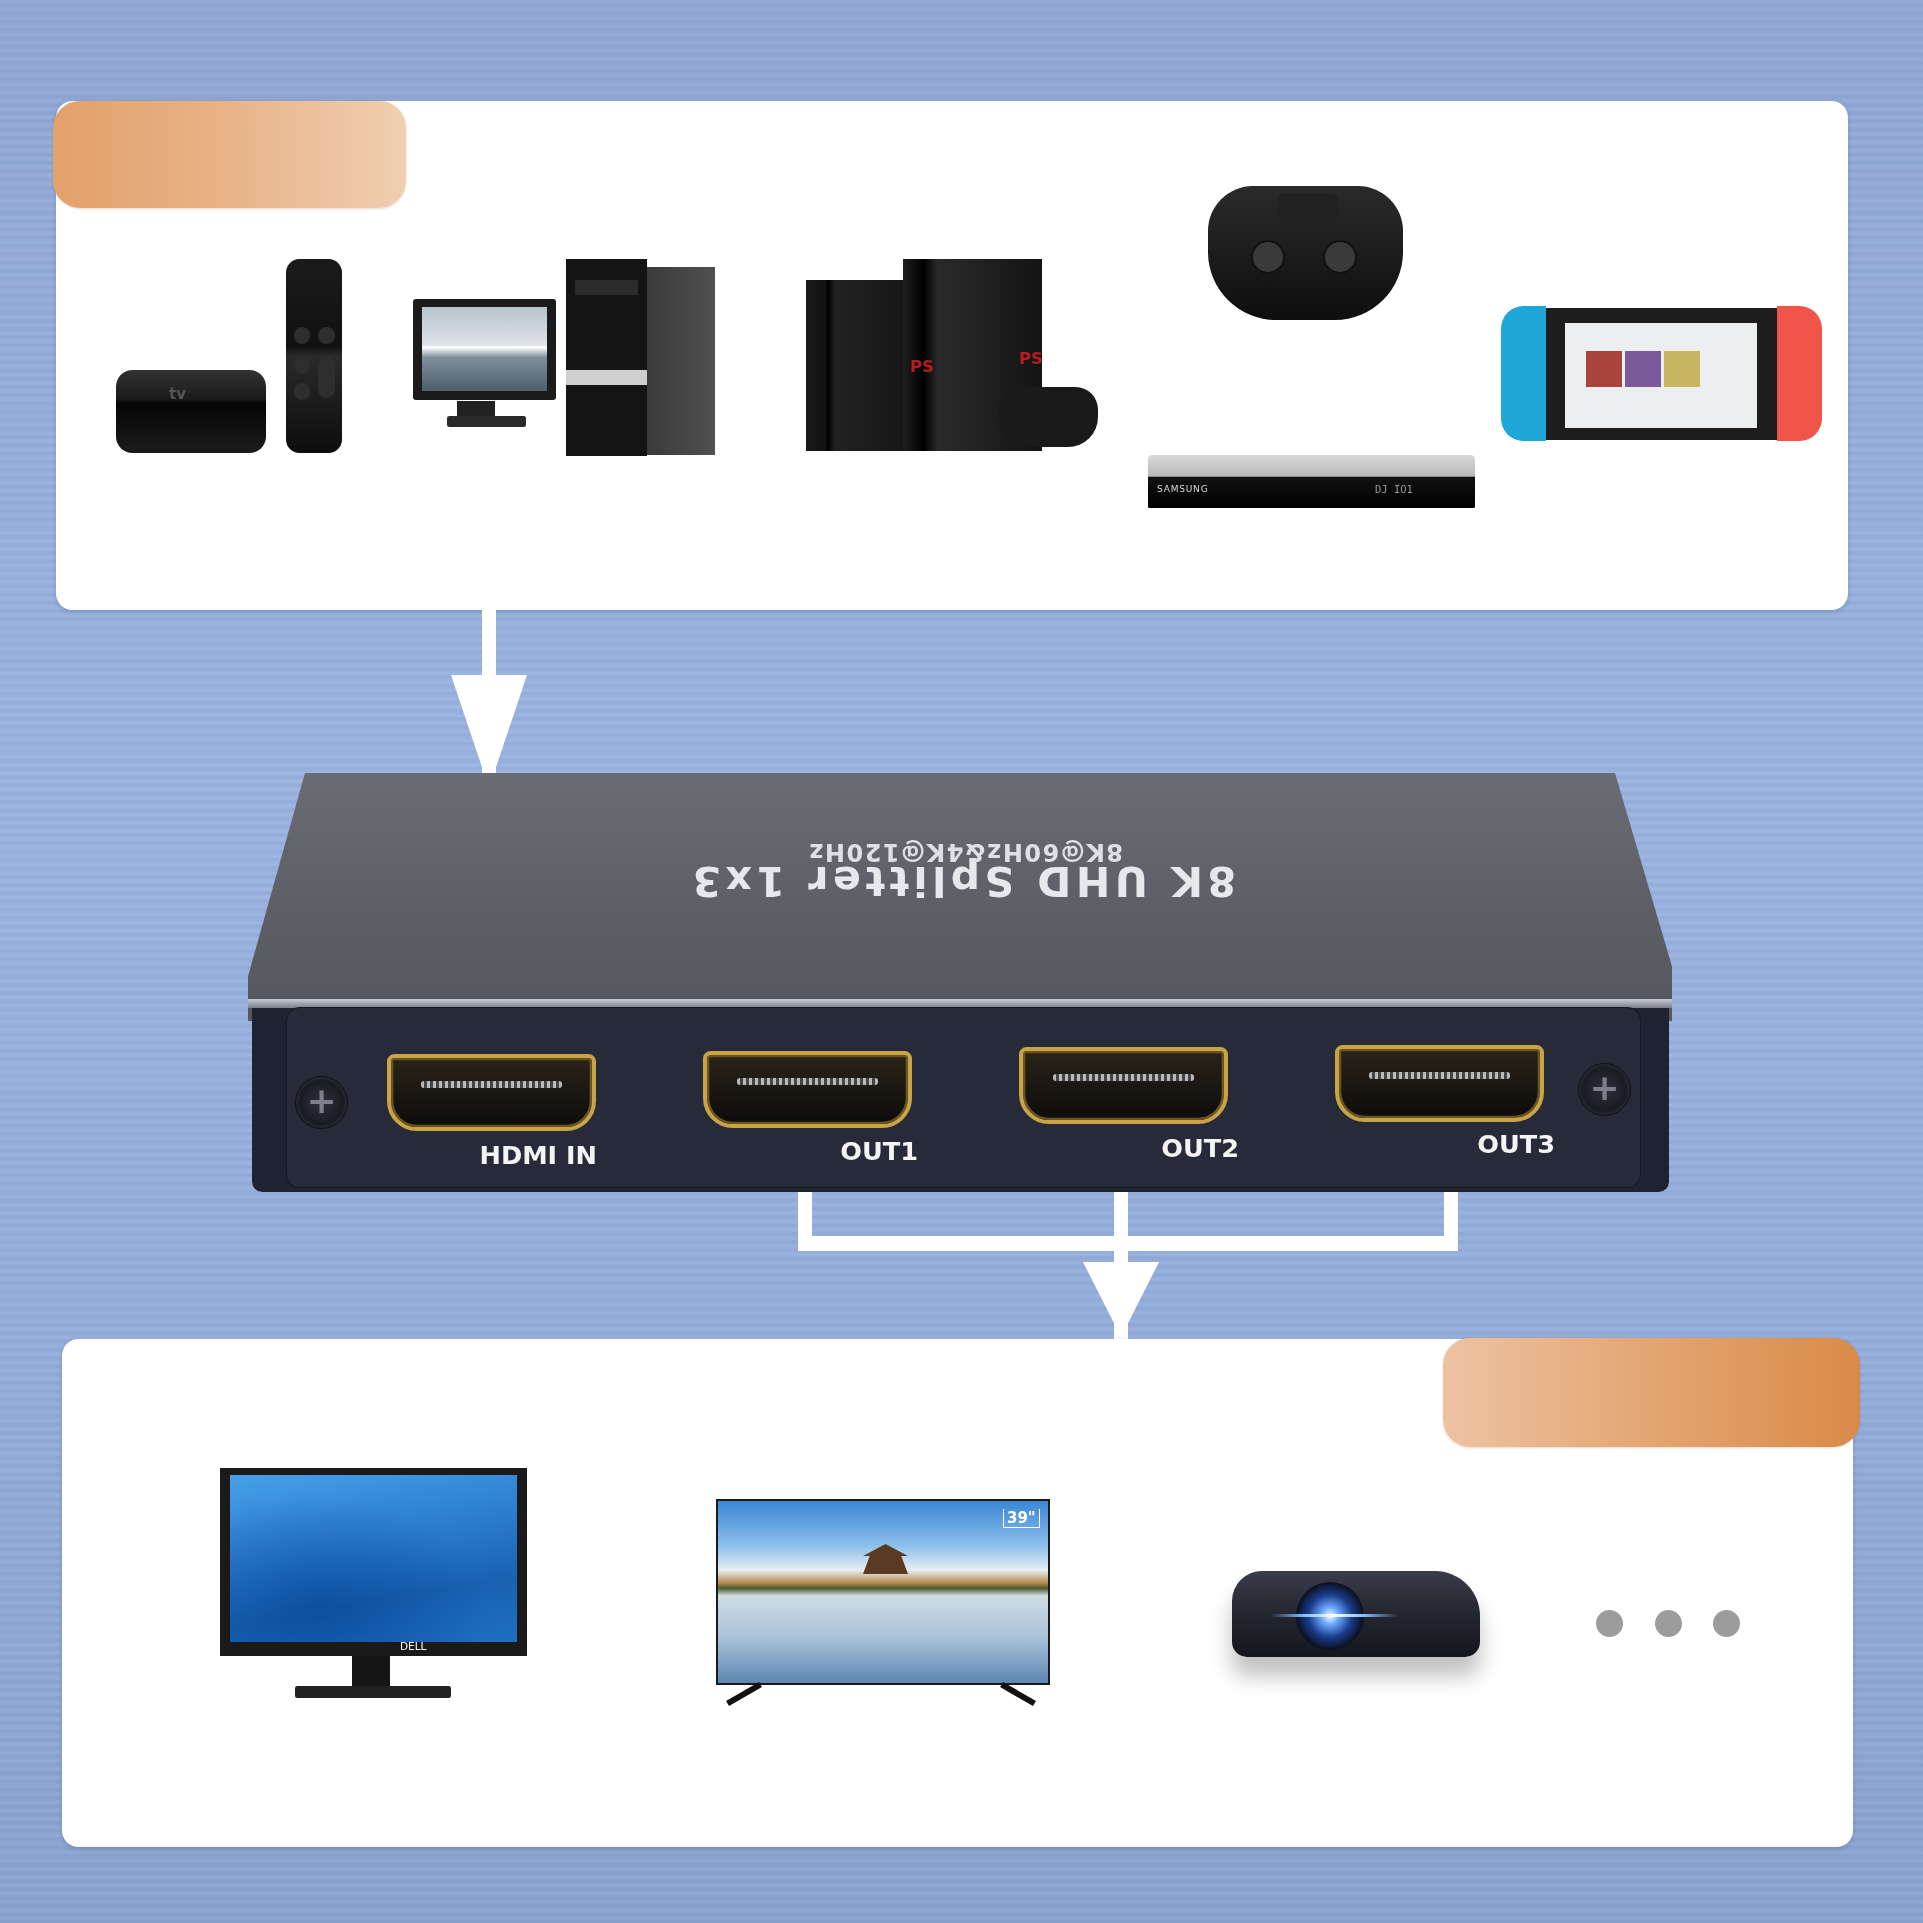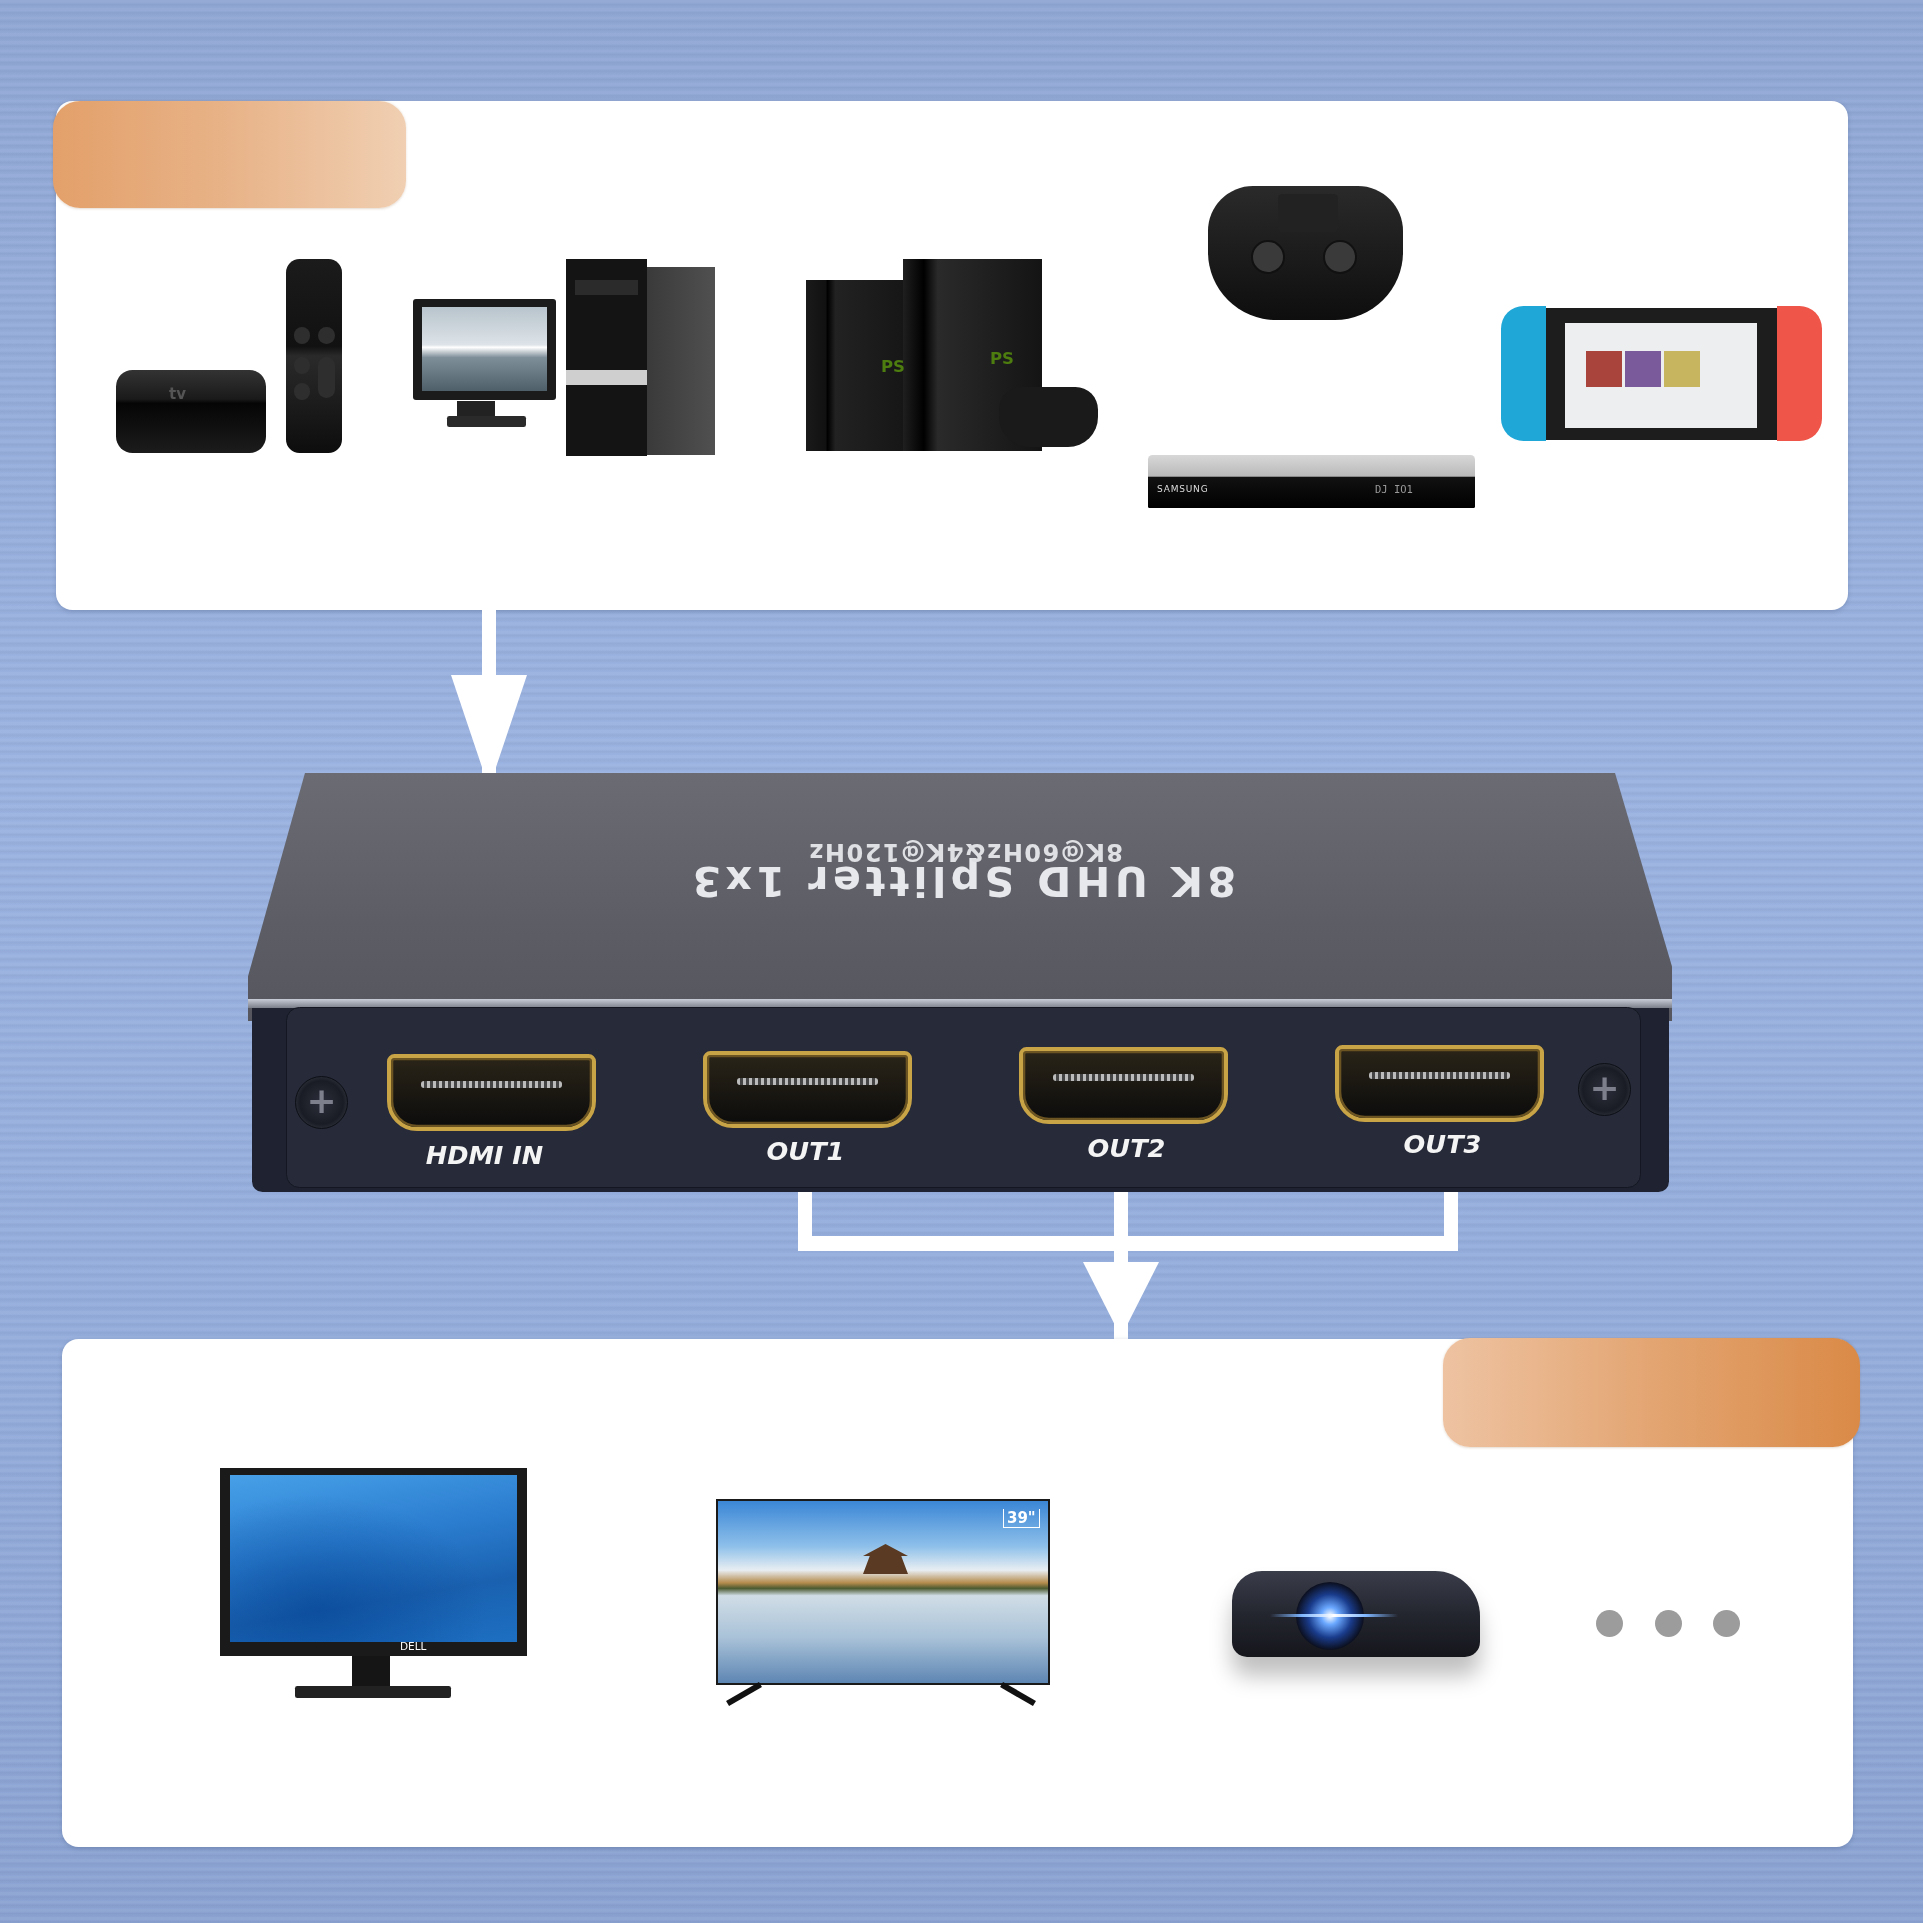--- a/index.html
+++ b/index.html
@@ -45,21 +45,21 @@
     #pc-monitor-base { left: 447px; top: 416px; width: 79px; height: 10.5px; background:#2a2a2a; border-radius:2.3px; }
     #pc-tower-front { left: 566px; top: 259px; width: 81px; height: 197px; background:#141414; }
     #pc-tower-band { left: 566px; top: 370px; width: 81px; height: 15px; background:#cfcfcf; }
     #pc-tower-side { left: 647px; top: 267px; width: 68px; height: 188px; background: linear-gradient(90deg,#3a3a3a,#505050); }
     #pc-tower-drive { left: 575px; top: 280px; width: 63px; height: 15px; background:#2b2b2b; }
 
     
     #ps-slim { left: 806px; top: 280px; width: 98px; height: 171px; background: linear-gradient(90deg,#1a1a1a,#111 20%,#000 22%,#222 30%,#161616); }
     #ps-pro { left: 903px; top: 259px; width: 139px; height: 192px; background: linear-gradient(90deg,#1f1f1f,#000 15%,#2a2a2a 25%,#141414); }
     #ps-pad-small { left: 999px; top: 387px; width: 99px; height: 60px; border-radius: 22.5px 22.5px 30px 30px; background:#1a1a1a; }
-    .ps-logo { position:absolute; color:#4d7c0f; font-size: 16.5px; font-weight:bold; }
+    .ps-logo { position:absolute; color:#b91c1c; font-size: 16.5px; font-weight:bold;margin-left:29px; }
 
     
     #ds4 { left: 1208px; top: 186px; width: 195px; height: 134px; border-radius: 45px 45px 68px 68px; background: linear-gradient(180deg,#2a2a2a,#0e0e0e); }
     #ds4-touchpad { left: 1278px; top: 194px; width: 60px; height: 38px; background:#222; border-radius:4.5px; }
     .ds4-stick { position:absolute; width:30px; height:30px; border-radius:50%; background:#3a3a3a; border:2.3px solid #111; }
     #bluray { left: 1148px; top: 455px; width: 327px; height: 53px;
       background: linear-gradient(180deg,#d8d8d8 0%,#b9b9b9 40%,#111 42%,#000 100%); border-radius: 4.5px 4.5px 1.5px 1.5px; }
     #bluray-brand { left: 1157px; top: 484px; color:#ddd; font-size:9px; font-weight:normal; letter-spacing:0.8px; }
     #bluray-display { left: 1375px; top: 483px; color:#999; font-size:10.5px; font-family:"DejaVu Sans Mono", monospace; }
 
@@ -95,21 +95,21 @@
       background: radial-gradient(circle,#2c2f3a 0%,#1a1c25 60%,#4a4d58 100%); border: 1.5px solid #0d0f15; }
     .screw::after { content:"+"; position:absolute; left:0; right:0; top:3px; text-align:center; color:#7d808c; font-size: 36px; font-weight:bold; }
     .port {
       position:absolute; width: 201px; height: 69px;
       background: linear-gradient(180deg,#2a2418,#0c0c0c);
       border: 4.5px solid #c9a447; border-radius: 7.5px 7.5px 30px 30px;
       box-shadow: inset 0 0 0 2.3px #6b5422;
     }
     .port-pins { position:absolute; left: 30px; right: 30px; top: 22.5px; height: 7.5px;
       background: repeating-linear-gradient(90deg,#bbb 0 3px,#444 3px 6px); border-radius: 3px; }
-    .port-label { position:absolute; color:#f4f4f4; font-size: 25.6px; font-weight: bold; text-align:center; width: 225px; font-style: italic; }
+    .port-label { position:absolute; color:#f4f4f4; font-size: 25.6px; font-weight: bold; text-align:right; width: 225px; }
 
     
     .line { position:absolute; background:#ffffff; }
     .arrowhead { position:absolute; width: 0; height: 0;
       border-left: 38px solid transparent; border-right: 38px solid transparent;
       border-top: 113px solid #ffffff; }
 
     
     #dell-bezel { left: 220px; top: 1468px; width: 307px; height: 188px; background:#1a1a1a; }
     #dell-screen { left: 230px; top: 1475px; width: 287px; height: 167px;

